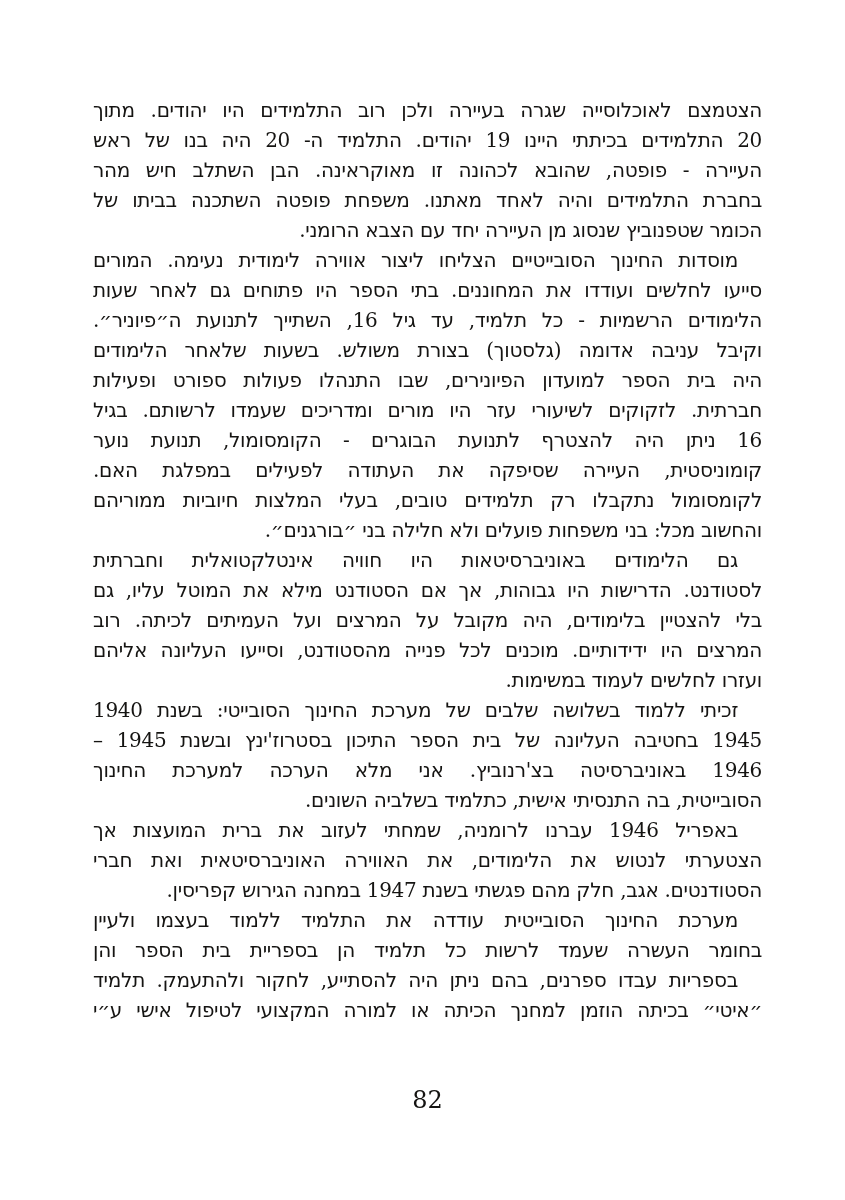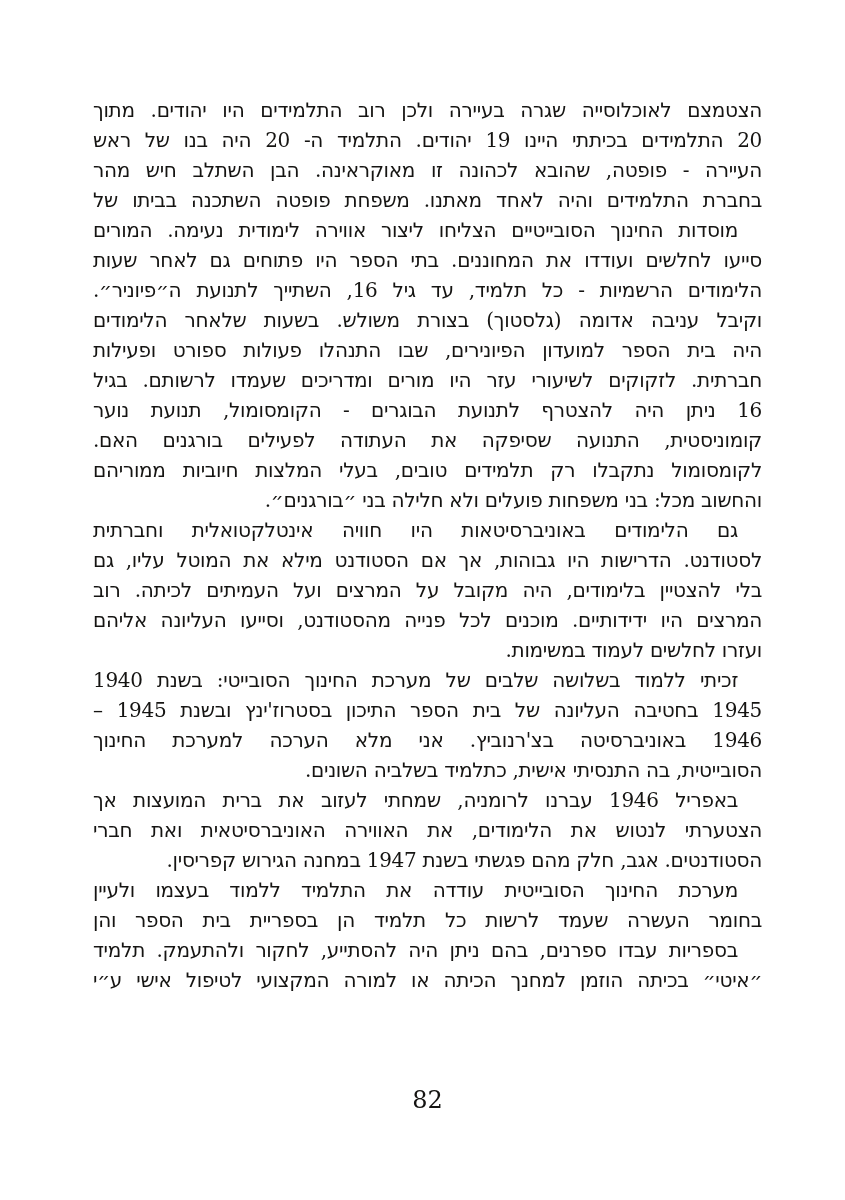--- a/index.html
+++ b/index.html
@@ -59,30 +59,31 @@
 </head>
 <body>
 
 <div class="page">
   <div class="text-block">
       <div class="paragraph">
         <div class="line">הצטמצם לאוכלוסייה שגרה בעיירה ולכן רוב התלמידים היו יהודים. מתוך</div>
         <div class="line">20 התלמידים בכיתתי היינו 19 יהודים. התלמיד ה- 20 היה בנו של ראש</div>
         <div class="line">העיירה - פופטה, שהובא לכהונה זו מאוקראינה. הבן השתלב חיש מהר</div>
         <div class="line">בחברת התלמידים והיה לאחד מאתנו. משפחת פופטה השתכנה בביתו של</div>
+        <div class="line last">הכומר שטפנוביץ שנסוג מן העיירה יחד עם הצבא הרומני.</div>
       </div>
       <div class="paragraph">
         <div class="line indent">מוסדות החינוך הסובייטיים הצליחו ליצור אווירה לימודית נעימה. המורים</div>
         <div class="line">סייעו לחלשים ועודדו את המחוננים. בתי הספר היו פתוחים גם לאחר שעות</div>
         <div class="line">הלימודים הרשמיות - כל תלמיד, עד גיל 16, השתייך לתנועת ה״פיוניר״.</div>
         <div class="line">וקיבל עניבה אדומה (גלסטוך) בצורת משולש. בשעות שלאחר הלימודים</div>
         <div class="line">היה בית הספר למועדון הפיונירים, שבו התנהלו פעולות ספורט ופעילות</div>
         <div class="line">חברתית. לזקוקים לשיעורי עזר היו מורים ומדריכים שעמדו לרשותם. בגיל</div>
         <div class="line">16 ניתן היה להצטרף לתנועת הבוגרים - הקומסומול, תנועת נוער</div>
-        <div class="line">קומוניסטית, התנועה שסיפקה את העתודה לפעילים בורגנים האם.</div>
+        <div class="line">קומוניסטית, העיירה שסיפקה את העתודה לפעילים במפלגת האם.</div>
         <div class="line">לקומסומול נתקבלו רק תלמידים טובים, בעלי המלצות חיוביות ממוריהם</div>
         <div class="line last">והחשוב מכל: בני משפחות פועלים ולא חלילה בני ״בורגנים״.</div>
       </div>
       <div class="paragraph">
         <div class="line indent">גם הלימודים באוניברסיטאות היו חוויה אינטלקטואלית וחברתית</div>
         <div class="line">לסטודנט. הדרישות היו גבוהות, אך אם הסטודנט מילא את המוטל עליו, גם</div>
         <div class="line">בלי להצטיין בלימודים, היה מקובל על המרצים ועל העמיתים לכיתה. רוב</div>
         <div class="line">המרצים היו ידידותיים. מוכנים לכל פנייה מהסטודנט, וסייעו העליונה אליהם</div>
         <div class="line last">ועזרו לחלשים לעמוד במשימות.</div>
       </div>

